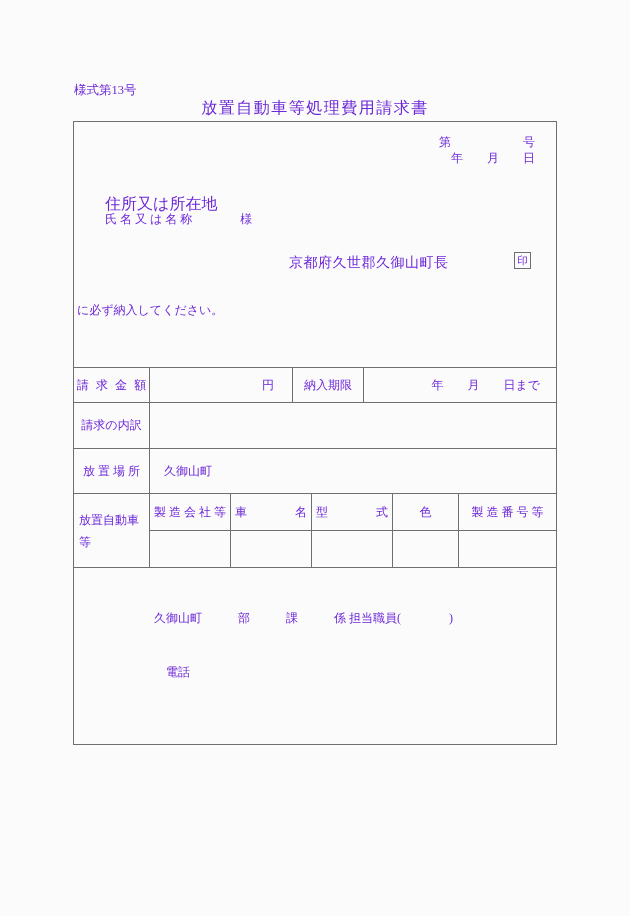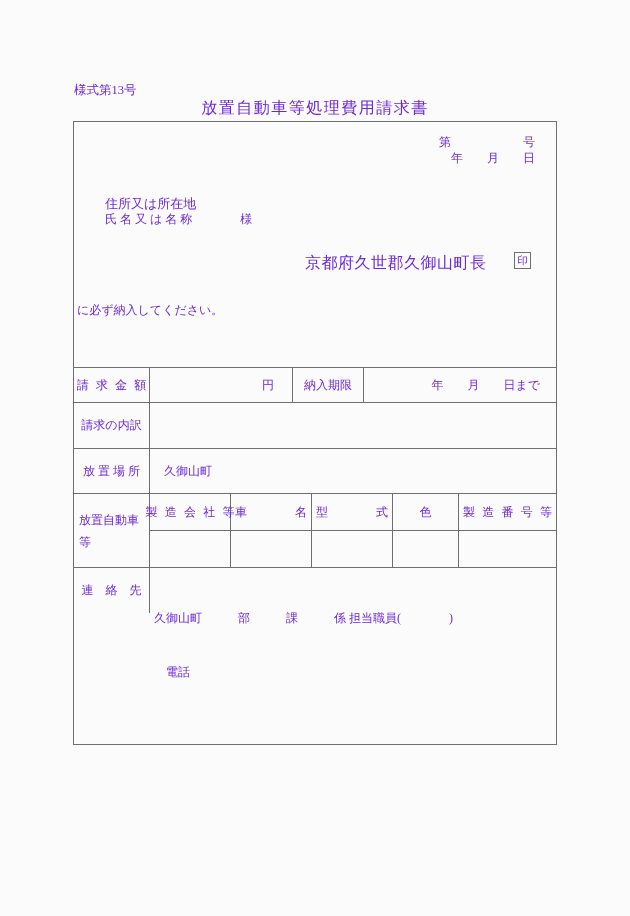--- a/index.html
+++ b/index.html
@@ -25,29 +25,29 @@
     border:1px solid #6f6f6f;
     box-sizing:border-box;
   }
   .ref-block{
     position:absolute;right:21px;top:13px;
     text-align:right;font-size:12px;line-height:15.5px;
     white-space:pre;
   }
   .addr-line{
     position:absolute;left:31px;top:74px;
-    font-size:13px;line-height:15px;white-space:pre;
+    font-size:16px;line-height:15px;white-space:pre;
   }
   .name-line{
     position:absolute;left:31px;top:89.5px;
     font-size:12px;line-height:15px;white-space:pre;
   }
   .mayor-line{
     position:absolute;left:215px;top:133px;
-    font-size:16px;line-height:15px;letter-spacing:0.5px;margin-left:16px;
+    font-size:14px;line-height:15px;letter-spacing:0.5px;
   }
   .seal-box{
     position:absolute;left:440px;top:130px;
     width:15px;height:15px;
     border:1px solid #6f6f6f;
     font-size:10.5px;line-height:15px;text-align:center;
   }
   .body-para{
     position:absolute;left:3px;top:181px;width:476px;
     font-size:12px;line-height:15.8px;
@@ -65,21 +65,21 @@
     white-space:pre;
   }
   .br{border-right-width:1px;}
   .bb{border-bottom-width:1px;}
   .ctr{justify-content:center;text-align:center;}
   .rt{justify-content:flex-end;}
   
   .r1{top:0;height:35px;font-family:Liberation Mono, monospace;}
   .r2{top:35px;height:46px;}
   .r3{top:81px;height:45px;}
-  .r4h{top:126px;height:37px;font-family:Liberation Mono, monospace;}
+  .r4h{top:126px;height:37px;}
   .r4b{top:163px;height:37px;}
   .r5{top:200px;height:45px;}
   .col-label{left:0;width:76px;}
   .c-amount{left:76px;width:143px;}
   .c-dl-label{left:219px;width:71px;}
   .c-dl-val{left:290px;width:192px;}
   .c-wide{left:76px;width:406px;}
   .s1{left:76px;width:81px;}
   .s2{left:157px;width:81px;}
   .s3{left:238px;width:81px;}
@@ -134,21 +134,20 @@
       <div class="c r4h s3 br bb ctr">型　　　　式</div>
       <div class="c r4h s4 br bb ctr">色</div>
       <div class="c r4h s5 bb ctr">製 造 番 号 等</div>
 
       <div class="c r4b s1 br bb"></div>
       <div class="c r4b s2 br bb"></div>
       <div class="c r4b s3 br bb"></div>
       <div class="c r4b s4 br bb"></div>
       <div class="c r4b s5 bb"></div>
 
-      <div class="c r5 col-label br ctr">連　絡　先</div>
       <div class="c r5 c-wide contact-val">
         <div>久御山町　　　部　　　課　　　係 担当職員(　　　　)</div>
         <div>　電話</div>
       </div>
 
     </div>
   </div>
 </div>
 
 </body></html>

